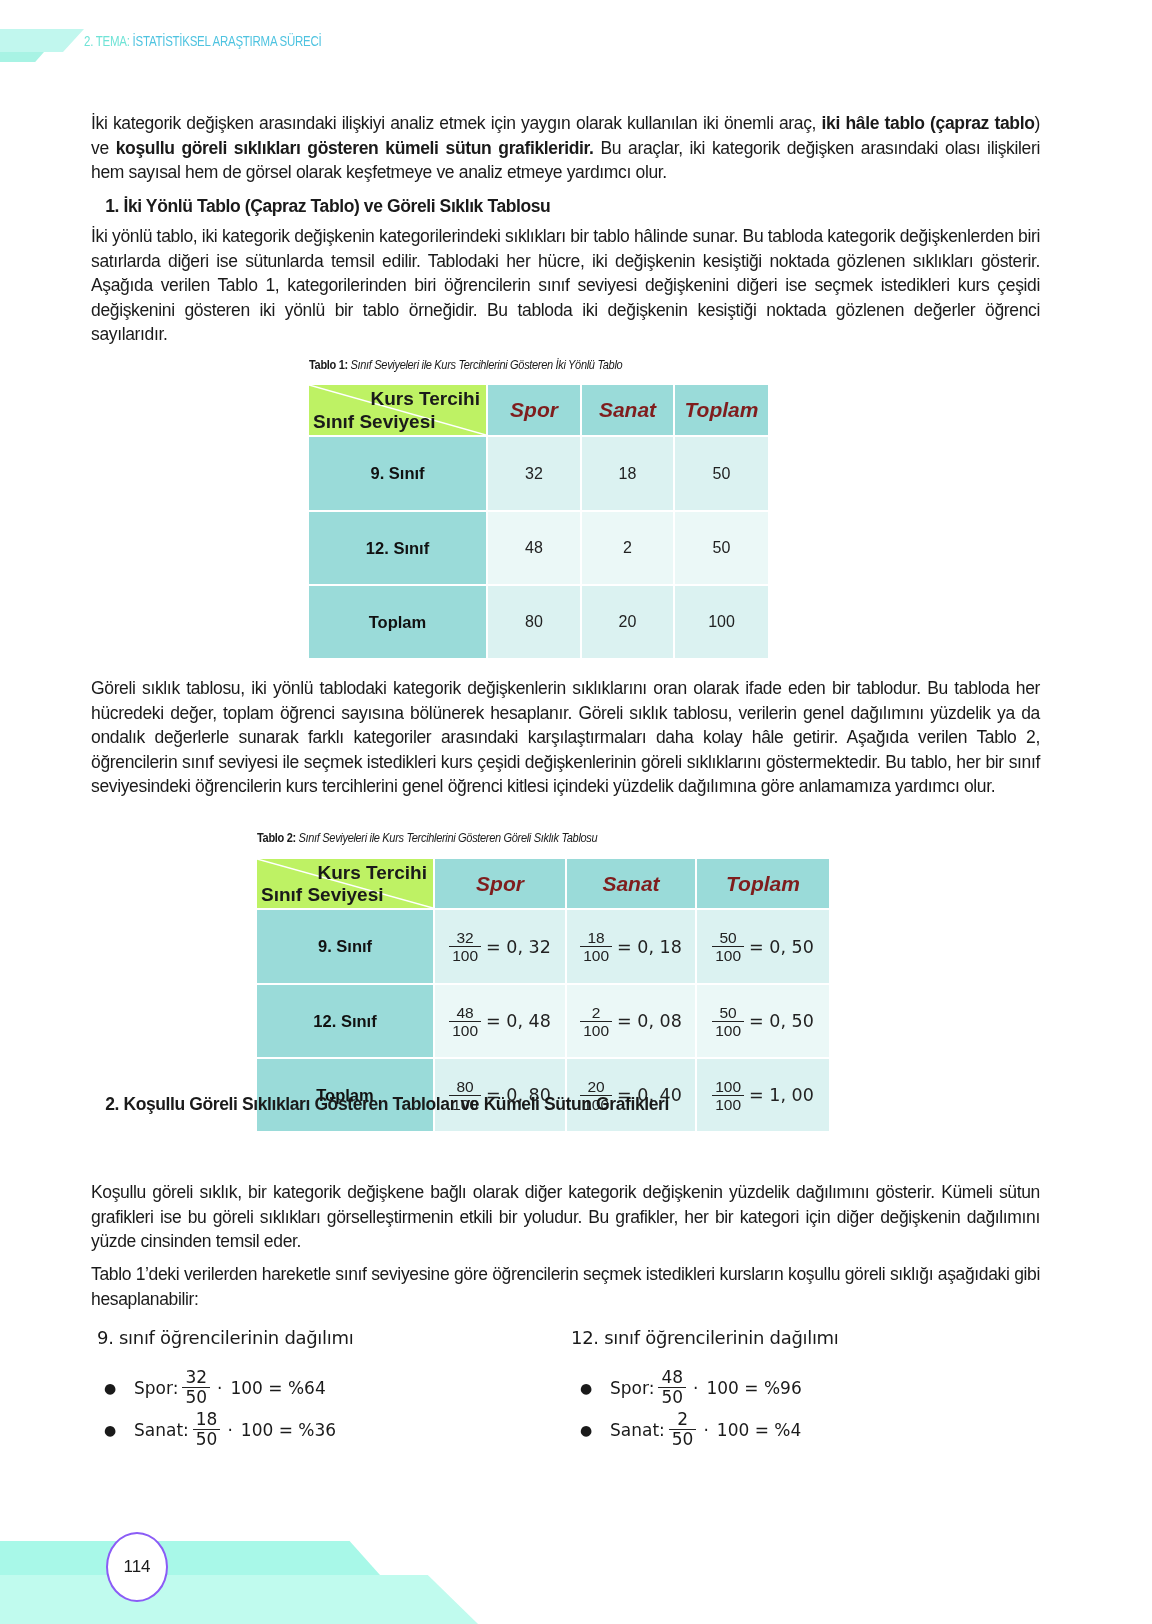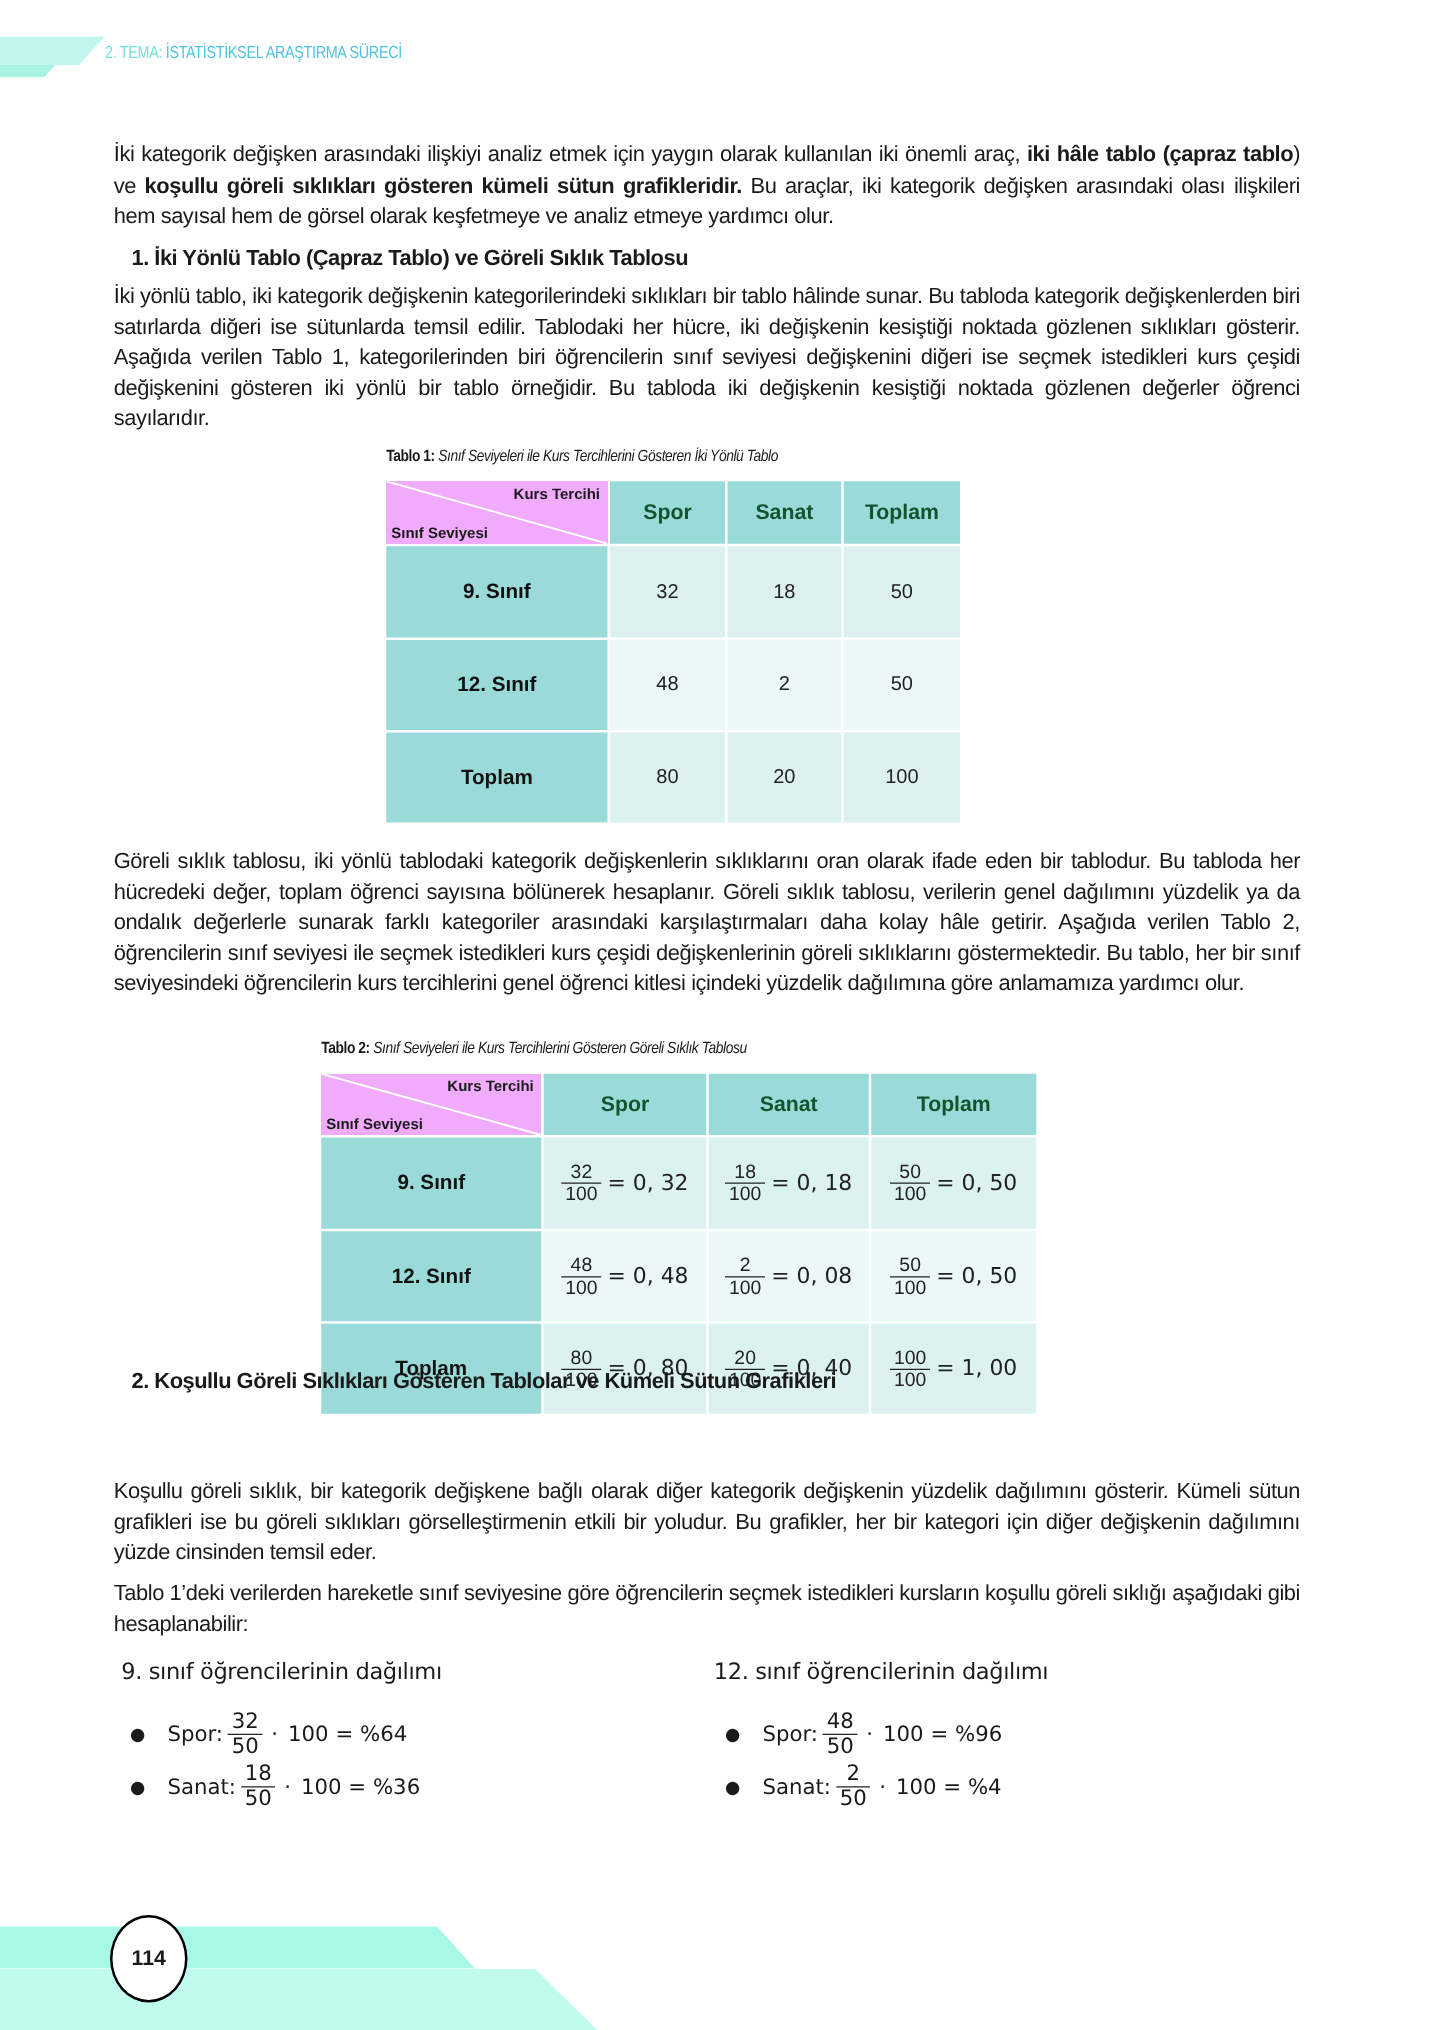--- a/index.html
+++ b/index.html
@@ -20,48 +20,48 @@
   .heading { position:absolute; left:91px; font-size:17.5px; font-weight:bold; letter-spacing:-0.4px; white-space:nowrap;text-align:right; }
   .heading .hn { display:inline-block; width:28px; }
 
   .caption { position:absolute; font-size:13px; white-space:nowrap; letter-spacing:-0.4px;
              transform:scaleX(0.85); transform-origin:left center; }
   .caption b { font-style:normal; }
   .caption i { font-style:italic; }
 
   table.dt { position:absolute; border-collapse:collapse; table-layout:fixed; }
   table.dt td { border:2px solid #ffffff; padding:0; text-align:center; vertical-align:middle; }
-  .hcell { background:#9adbd9; font-weight:bold; font-size:17px; color:#14532d; }
+  .hcell { background:#9adbd9; font-weight:bold; font-size:21px; color:#7f1d1d;font-style:italic; }
   .rowhead { background:#9adbd9; font-weight:bold; font-size:16.5px; color:#111; }
   .c-a { background:#dbf2f1; font-size:16px; color:#222; }
   .c-b { background:#ebf8f7; font-size:16px; color:#222; }
-  .corner { position:relative; background:#f0abfc; font-weight:bold; font-size:12px; }
+  .corner { position:relative; background:#bef264; font-weight:bold; font-size:19px; }
   .corner .ctop { position:absolute; right:6px; top:3px; }
   .corner .cbot { position:absolute; left:4px; bottom:2px; }
   .corner svg { position:absolute; left:0; top:0; width:100%; height:100%; }
 
   .frac { display:inline-block; vertical-align:middle; text-align:center; font-size:15.5px; line-height:17px; }
   .frac .fn { display:block; padding:0 3px; border-bottom:1px solid #222; }
   .frac .fd { display:block; padding:0 3px; }
   .eq { font-size:17.5px; vertical-align:middle; margin-left:5px; font-family:"DejaVu Sans", sans-serif; }
 
   .subhead { position:absolute; font-size:18px; white-space:nowrap; font-family:"DejaVu Sans", sans-serif; letter-spacing:-0.3px; }
   .calc { position:absolute; font-size:17px; white-space:nowrap; font-family:"DejaVu Sans", sans-serif; display:flex; align-items:center; }
   .calc .bullet { width:30px; display:inline-block; font-size:14px; }
   .calc .frac { font-size:17px; line-height:19px; margin:0 4px; }
   .calc .dot { margin:0 8px 0 3px; }
 
   
   .foot1 { position:absolute; left:0; top:1541px; width:380px; height:34px; background:#a8f8e8;
            clip-path:polygon(0 0,92% 0,100% 100%,0 100%); }
   .foot2 { position:absolute; left:0; top:1575px; width:478px; height:49px; background:#c0fbee;
            clip-path:polygon(0 0,89.5% 0,100% 100%,0 100%); }
-  .pagenum { position:absolute; left:88px; top:1532px; width:58px; height:66px; border-radius:50%;
-             background:#ffffff; border:2px solid #000000; display:flex; align-items:center; justify-content:center;
-             font-weight:bold; font-size:17px; }
+  .pagenum { position:absolute; left:106px; top:1532px; width:58px; height:66px; border-radius:50%;
+             background:#ffffff; border:2px solid #8b5cf6; display:flex; align-items:center; justify-content:center;
+             font-weight:normal; font-size:17px; }
 </style>
 </head>
 <body>
 
 <div class="band-top2"></div>
 <div class="band-top3"></div>
 <div class="theme-title">
   <span class="num">2. TEMA:</span>
   <span class="name">İSTATİSTİKSEL ARAŞTIRMA SÜRECİ</span>
 </div>

